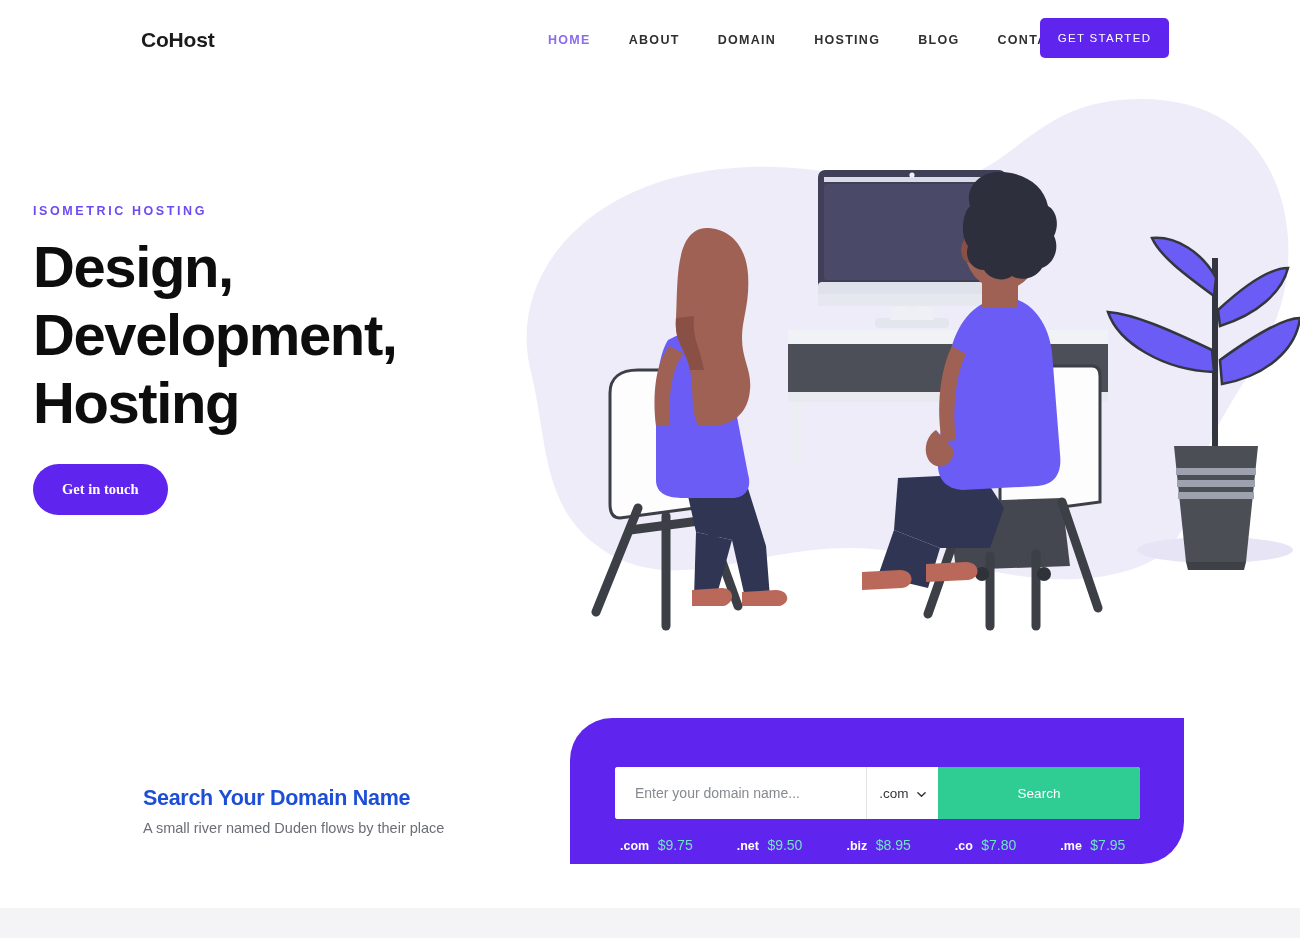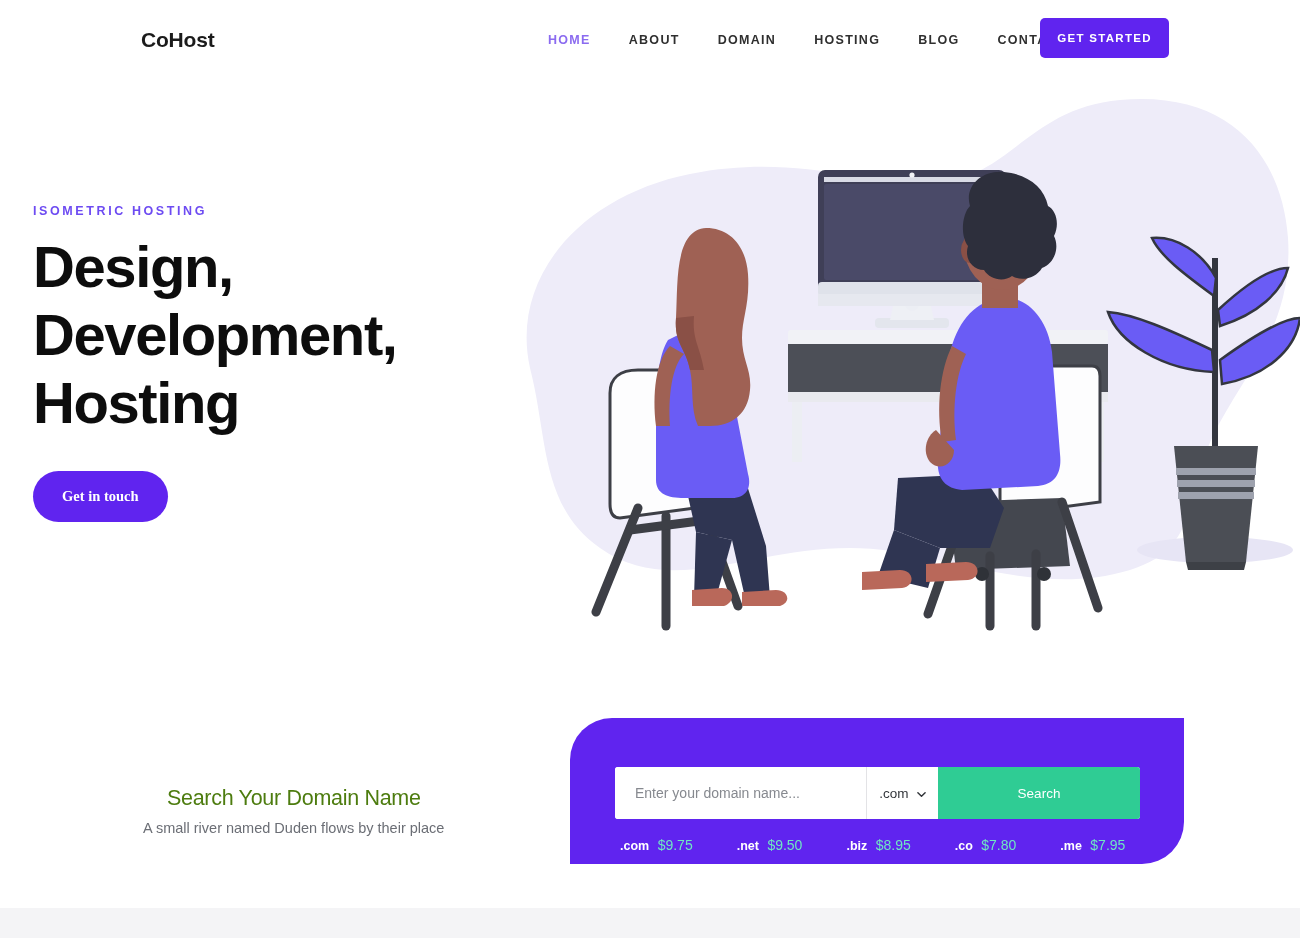--- a/index.html
+++ b/index.html
@@ -31,37 +31,37 @@
     color:#2f2f2f; text-decoration:none; padding:0 19px; line-height:20px;
     white-space:nowrap;
   }
   .nav a.active{ color:#8b6bf0; }
   .nav a:first-child{ padding-left:12px; }
   .btn-started{
     position:absolute; left:1040px; top:18px;
     width:129px; height:40px; border:0; border-radius:5px;
     background:#6024ef; color:#ffffff;
     font-family:"Liberation Sans", sans-serif;
-    font-size:11.5px; font-weight:bold; letter-spacing:1.3px;
+    font-size:11.5px; font-weight:normal; letter-spacing:1.3px;
     cursor:pointer; text-align:center;
   }
 
   
   .hero{ position:absolute; top:78px; left:0; width:1300px; height:600px; }
   .hero-illustration{
     position:absolute; left:470px; top:0px; width:830px; height:570px;
   }
   .hero-copy{ position:absolute; left:33px; top:126px; width:420px; }
   .eyebrow{
     font-size:12.5px; font-weight:bold; letter-spacing:2.6px;
     color:#6d4bf2; margin-bottom:15px;
   }
   .hero-title{
     font-size:58px; line-height:68px; font-weight:bold;
-    letter-spacing:-1.4px; color:#0d0d0d; margin-bottom:34px;
+    letter-spacing:-1.4px; color:#0d0d0d; margin-bottom:27px;
   }
   .hero-desc{
     font-size:14.5px; line-height:26px; color:#62656c; margin-bottom:27px;
   }
   .btn-touch{
     display:inline-block; border:0; border-radius:30px;
     background:#6024ef; color:#ffffff;
     padding:17px 29px;
     font-family:Liberation Serif, serif;
     font-size:14.5px; font-weight:bold; cursor:pointer;
@@ -69,23 +69,22 @@
 
   
   .domain-section{ position:absolute; top:718px; left:0; width:1300px; height:190px; }
   .domain-card{
     position:absolute; left:570px; top:0px; width:614px; height:146px;
     background:#6024ef;
     border-radius:42px 0 42px 0;
   }
   .domain-left{ position:absolute; left:143px; top:68px; width:400px; }
   .domain-left h2{
-    font-size:21.5px; font-weight:normal; letter-spacing:-0.3px; color:#4d7c0f;
+    font-size:21.5px; font-weight:bold; letter-spacing:-0.3px; color:#1d4ed8;
     margin-bottom:9px;
-    margin-left:24px;
   }
   .domain-left p{ font-size:14.5px; color:#6b6e75; }
 
   .search-row{
     position:absolute; left:45px; top:49px;
     width:525px; height:52px; display:flex; overflow:hidden; border-radius:3px;
     background:#ffffff;
   }
   .search-input{
     flex:0 0 251px; border:0; outline:none; background:#ffffff;

